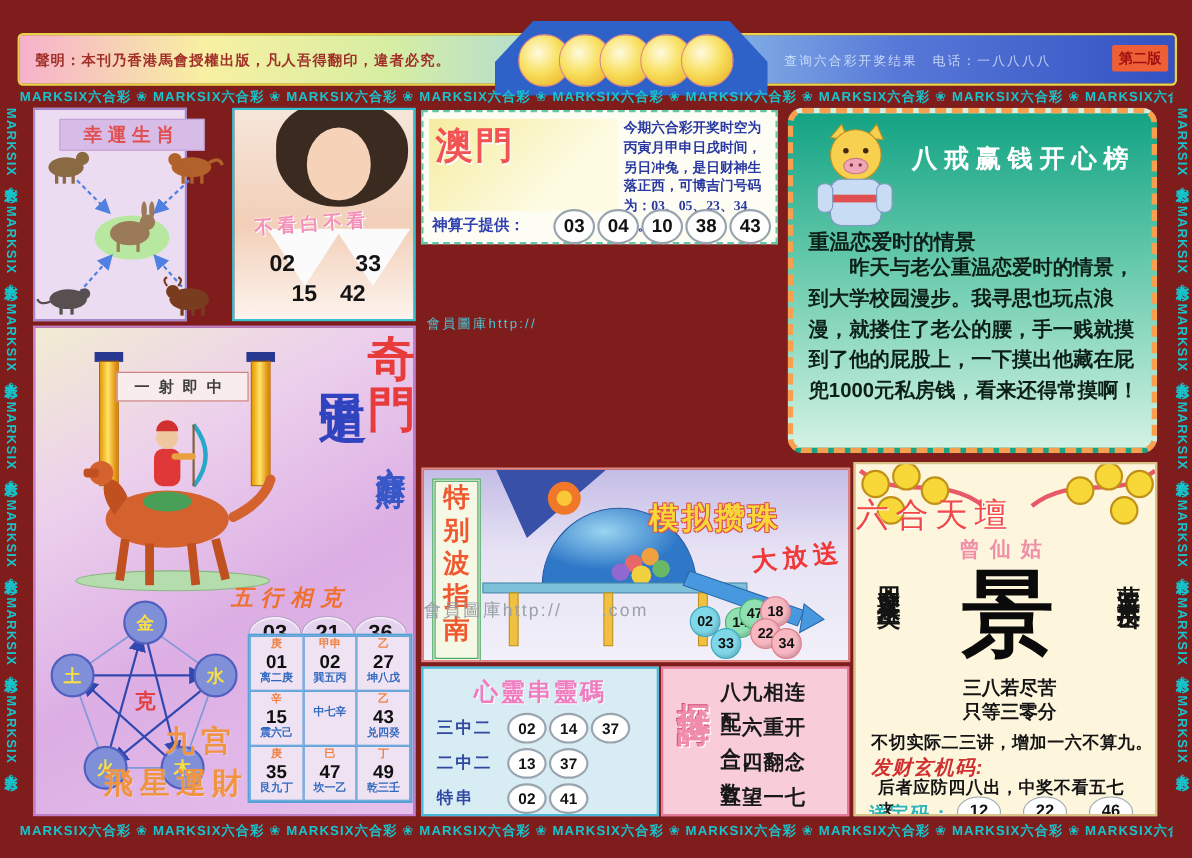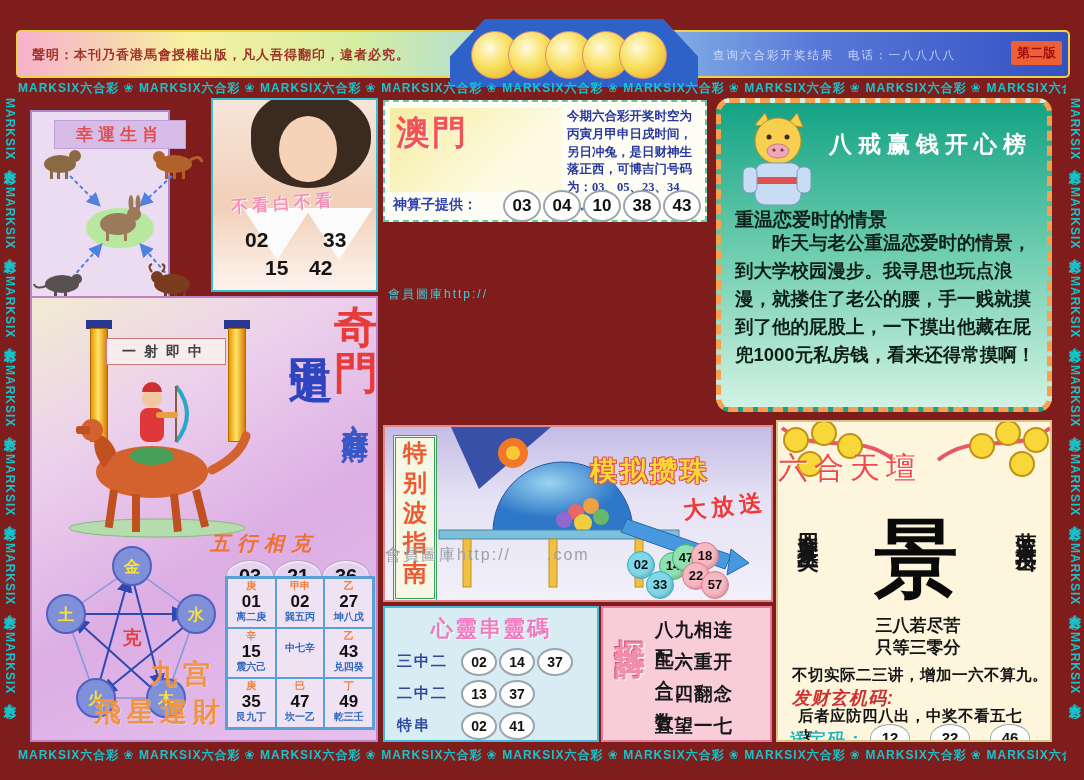--- a/index.html
+++ b/index.html
@@ -18,21 +18,21 @@
   .gold-ball{width:46px;height:46px;border-radius:50%;display:inline-block;margin-left:-11px;vertical-align:middle;
     background:radial-gradient(circle at 38% 35%,#fffbe0 0%,#f8e060 45%,#e8a818 100%);border:1px solid #d88;}
   
   .strip{color:#16c4cc;font-weight:bold;font-size:12px;white-space:nowrap;overflow:hidden;letter-spacing:1px;}
   .strip-v{writing-mode:vertical-rl;}
   
   .panel{box-sizing:border-box;}
   .numcircle{display:inline-block;text-align:center;background:#fefefe;border:2px solid #9aa4ae;border-radius:50%;
     color:#111;font-weight:bold;}
   
-  .zodiac{left:30px;top:98px;width:140px;height:194px;background:#ecdcf2;border:2px solid #a888cc;margin-top:12px;}
+  .zodiac{left:30px;top:98px;width:140px;height:194px;background:#ecdcf2;border:2px solid #a888cc;}
   .zodiac-title{left:22px;top:8px;width:130px;background:#d8bce8;color:#e05050;font-weight:bold;font-size:17px;
     letter-spacing:5px;text-align:center;padding:2px 0;border:1px solid #c0a0d8;}
   
   .girl{left:211px;top:98px;width:167px;height:194px;border:2px solid #38c0d0;background:linear-gradient(180deg,#f6e6da 0%,#f2cfb8 55%,#fdf4ee 100%);overflow:hidden;}
   .hair{left:38px;top:-8px;width:120px;height:96px;background:#3a2a20;border-radius:48% 52% 60% 55%;}
   .face{left:66px;top:16px;width:58px;height:66px;background:#f6d2b8;border-radius:50% 50% 48% 48%;}
   .bikini{width:0;height:0;border-left:34px solid transparent;border-right:34px solid transparent;border-top:52px solid #fbfbfb;}
   .girl-cap{color:#f490b8;font-weight:bold;font-size:17px;letter-spacing:4px;text-shadow:0 0 2px #fff,1px 1px 0 #fff;}
   .girl-num{color:#141414;font-weight:bold;font-size:21px;}
   
@@ -366,21 +366,21 @@
         <span>南</span>
     </div>
     <div class="abs moni-title" style="left:205px;top:26px;">模拟攒珠</div>
     <div class="abs moni-sub" style="left:298px;top:64px;">大放送</div>
     <div class="ball b-cyan" style="left:242px;top:124px;">02</div>
     <div class="ball b-green" style="left:274px;top:125px;">14</div>
     <div class="ball b-green" style="left:287px;top:117px;">47</div>
     <div class="ball b-pink" style="left:306px;top:115px;">18</div>
     <div class="ball b-cyan" style="left:261px;top:144px;">33</div>
     <div class="ball b-pink" style="left:297px;top:135px;">22</div>
-    <div class="ball b-pink" style="left:316px;top:144px;">57</div>
+    <div class="ball b-pink" style="left:316px;top:144px;">34</div>
   </div>
   <div class="abs watermark" style="left:385px;top:545px;font-size:16px;z-index:5;">會員圖庫http://　　.com</div>
 
   <div class="abs panel xinling">
     <div class="abs xl-title" style="left:0;top:6px;width:100%;">心靈串靈碼</div>
     <div class="abs xl-label serif" style="left:12px;top:44px;">三中二</div>
     <div class="abs" style="left:76px;top:40px;"><span class="numcircle xl-circ">02</span></div>
     <div class="abs" style="left:114px;top:40px;"><span class="numcircle xl-circ">14</span></div>
     <div class="abs" style="left:152px;top:40px;"><span class="numcircle xl-circ">37</span></div>
     <div class="abs xl-label serif" style="left:12px;top:76px;">二中二</div>
@@ -428,20 +428,21 @@
           <circle cx="46" cy="11" r="12"></circle>
           <circle cx="32" cy="42" r="12"></circle>
           <circle cx="72" cy="24" r="12"></circle>
         <circle cx="258" cy="18" r="12"></circle>
           <circle cx="230" cy="11" r="12"></circle>
           <circle cx="244" cy="42" r="12"></circle>
           <circle cx="204" cy="24" r="12"></circle>
       </g>
     </svg>
     <div class="abs tt-title" style="left:0;top:26px;width:100%;">六合天壇</div>
+    <div class="abs tt-sub" style="left:0;top:64px;width:100%;">曾仙姑</div>
     <div class="abs tt-vert serif" style="left:16px;top:94px;height:170px;">四舍五入排上奖。</div>
     <div class="abs tt-big serif" style="left:96px;top:92px;">景</div>
     <div class="abs tt-mid serif" style="left:70px;top:192px;width:140px;">三八若尽苦</div>
     <div class="abs tt-mid serif" style="left:70px;top:214px;width:140px;">只等三零分</div>
     <div class="abs tt-vert serif" style="left:234px;top:94px;height:180px;">蓝波三六正反击，</div>
     <div class="abs tt-line serif" style="left:14px;top:243px;">不切实际二三讲，增加一六不算九。</div>
     <div class="abs tt-secret" style="left:14px;top:264px;">发财玄机码:</div>
     <div class="abs tt-line serif" style="left:20px;top:284px;">后者应防四八出，中奖不看五七来。</div>
     <div class="abs tt-treasure" style="left:12px;top:306px;">送宝码：</div>
     <div class="abs" style="left:92px;top:302px;"><span class="numcircle tt-circ">12</span></div>

